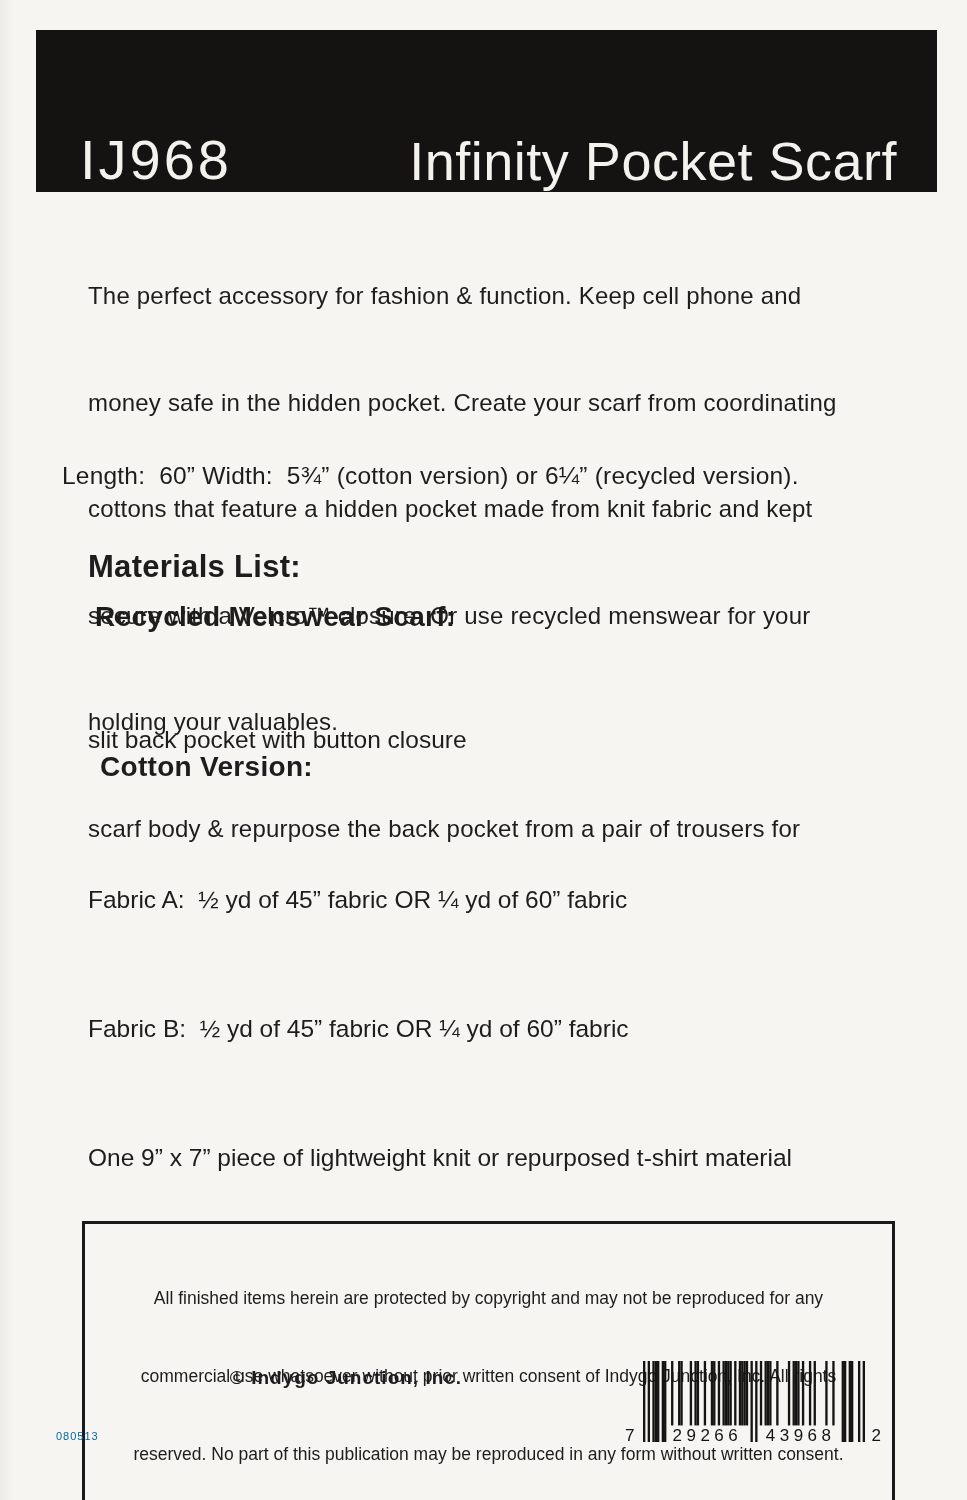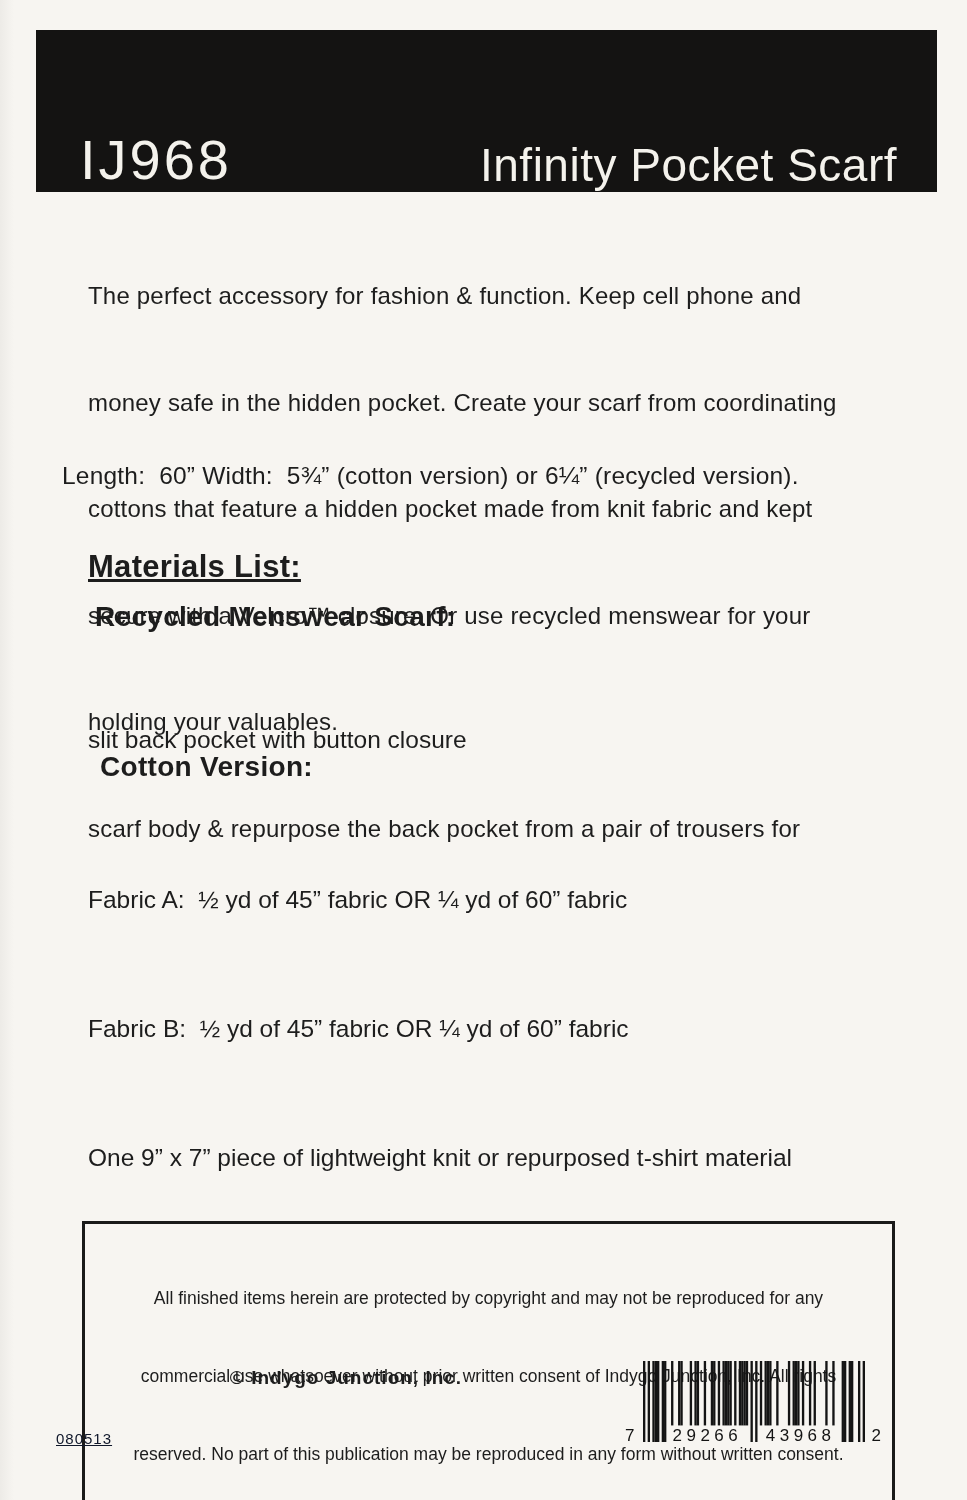--- a/index.html
+++ b/index.html
@@ -36,21 +36,21 @@
     display: flex;
     justify-content: space-between;
     align-items: flex-end;
     padding: 38px 40px 0 44px;
   }
   .pattern-code {
     font-size: 56px;
     letter-spacing: 3px;
   }
   .pattern-title {
-    font-size: 46px;
+    font-size: 54px;
     letter-spacing: 0.5px;
   }
 
   .block { position: absolute; white-space: pre-wrap; }
 
   .desc {
     left: 88px; top: 207px;
     font-size: 24px;
     line-height: 35.5px;
     letter-spacing: 0.2px;
@@ -58,21 +58,20 @@
   .dims {
     left: 62px; top: 462px;
     font-size: 24.5px;
     letter-spacing: 0.2px;
   }
   .h1 {
     left: 88px; top: 549px;
     font-size: 31px;
     font-weight: bold;
     letter-spacing: 0.3px;
-    text-decoration: underline;
   }
   .h2 { font-size: 28px; font-weight: bold; letter-spacing: 0.3px; }
   .h2-recycled { left: 95px; top: 601px; }
   .recycled-body {
     left: 88px; top: 642px;
     font-size: 24.5px;
     line-height: 39px;
   }
   .h2-cotton { left: 100px; top: 751px; text-align: center; }
   .cotton-items {
@@ -111,24 +110,23 @@
   .company {
     font-size: 19px;
     font-weight: bold;
     letter-spacing: 1px;
     margin-bottom: 9px;
   }
   .contact-line { font-size: 20.5px; line-height: 30px; letter-spacing: 0.3px; }
 
   .print-code {
     left: 56px; top: 1430px;
-    font-size: 15px;
-    color: #0f172a;
+    font-size: 11px;
+    color: #0369a1;
     letter-spacing: 1px;
-    text-decoration: underline;
   }
 
   .barcode {
     position: absolute;
     left: 643px; top: 1361px;
     width: 222px; height: 81px;
   }
   .barcode svg { position: absolute; inset: 0; fill: #141414; }
   .bc-num {
     position: absolute;

